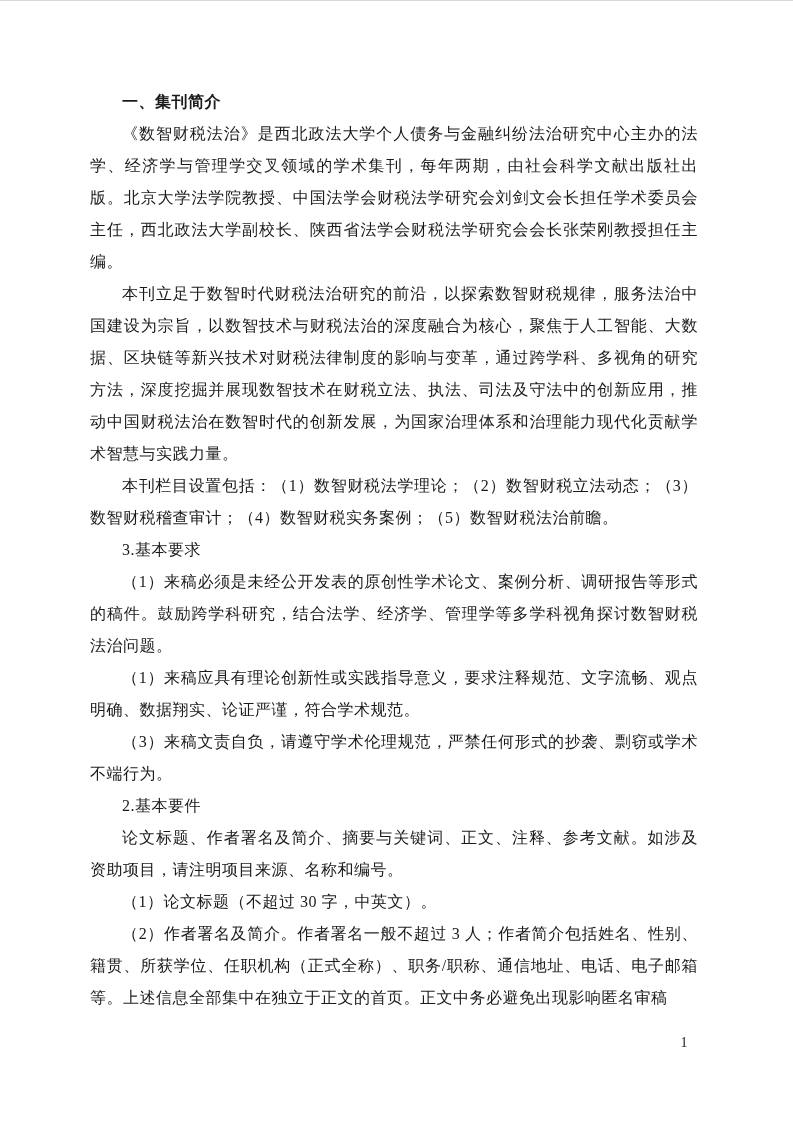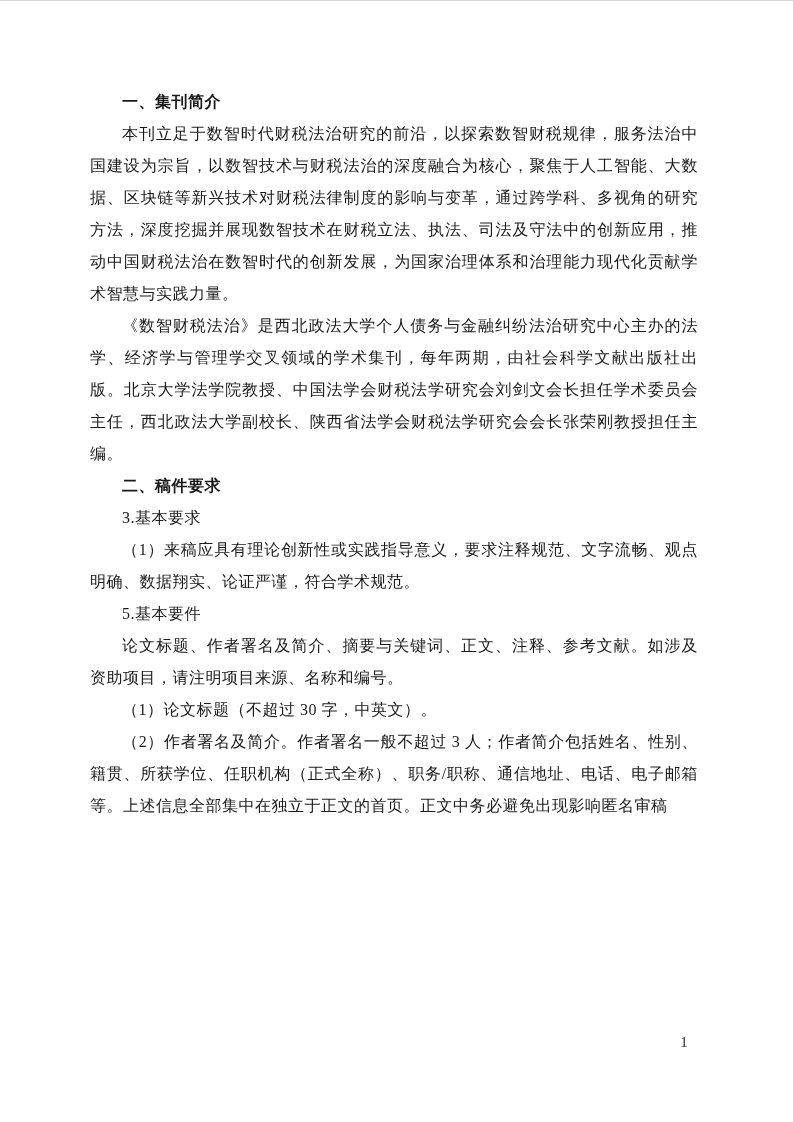--- a/index.html
+++ b/index.html
@@ -56,25 +56,27 @@
   }
 </style>
 </head>
 <body>
 
 <div class="page">
   <div class="page-top-edge"></div>
 
   <main class="content">
     <h2 class="sec">一、集刊简介</h2>
+    <p class="para">《数智财税法治》是西北政法大学个人债务与金融纠纷法治研究中心主办的法学、经济学与管理学交叉领域的学术集刊，每年两期，由社会科学文献出版社出版。北京大学法学院教授、中国法学会财税法学研究会刘剑文会长担任学术委员会主任，西北政法大学副校长、陕西省法学会财税法学研究会会长张荣刚教授担任主编。</p>
     <p class="para">本刊立足于数智时代财税法治研究的前沿，以探索数智财税规律，服务法治中国建设为宗旨，以数智技术与财税法治的深度融合为核心，聚焦于人工智能、大数据、区块链等新兴技术对财税法律制度的影响与变革，通过跨学科、多视角的研究方法，深度挖掘并展现数智技术在财税立法、执法、司法及守法中的创新应用，推动中国财税法治在数智时代的创新发展，为国家治理体系和治理能力现代化贡献学术智慧与实践力量。</p>
-    <p class="para">《数智财税法治》是西北政法大学个人债务与金融纠纷法治研究中心主办的法学、经济学与管理学交叉领域的学术集刊，每年两期，由社会科学文献出版社出版。北京大学法学院教授、中国法学会财税法学研究会刘剑文会长担任学术委员会主任，西北政法大学副校长、陕西省法学会财税法学研究会会长张荣刚教授担任主编。</p>
-    <h2 class="sec">二、稿件要求</h2>
+    <p class="para">本刊栏目设置包括：（1）数智财税法学理论；（2）数智财税立法动态；（3）数智财税稽查审计；（4）数智财税实务案例；（5）数智财税法治前瞻。</p>
     <p class="para">3.基本要求</p>
+    <p class="para">（1）来稿必须是未经公开发表的原创性学术论文、案例分析、调研报告等形式的稿件。鼓励跨学科研究，结合法学、经济学、管理学等多学科视角探讨数智财税法治问题。</p>
     <p class="para">（1）来稿应具有理论创新性或实践指导意义，要求注释规范、文字流畅、观点明确、数据翔实、论证严谨，符合学术规范。</p>
-    <p class="para">5.基本要件</p>
+    <p class="para">（3）来稿文责自负，请遵守学术伦理规范，严禁任何形式的抄袭、剽窃或学术不端行为。</p>
+    <p class="para">2.基本要件</p>
     <p class="para">论文标题、作者署名及简介、摘要与关键词、正文、注释、参考文献。如涉及资助项目，请注明项目来源、名称和编号。</p>
     <p class="para">（1）论文标题（不超过 30 字，中英文）。</p>
     <p class="para">（2）作者署名及简介。作者署名一般不超过 3 人；作者简介包括姓名、性别、籍贯、所获学位、任职机构（正式全称）、职务/职称、通信地址、电话、电子邮箱等。上述信息全部集中在独立于正文的首页。正文中务必避免出现影响匿名审稿</p>
   </main>
 
   <div class="page-number">1</div>
 </div>
 
 </body></html>

